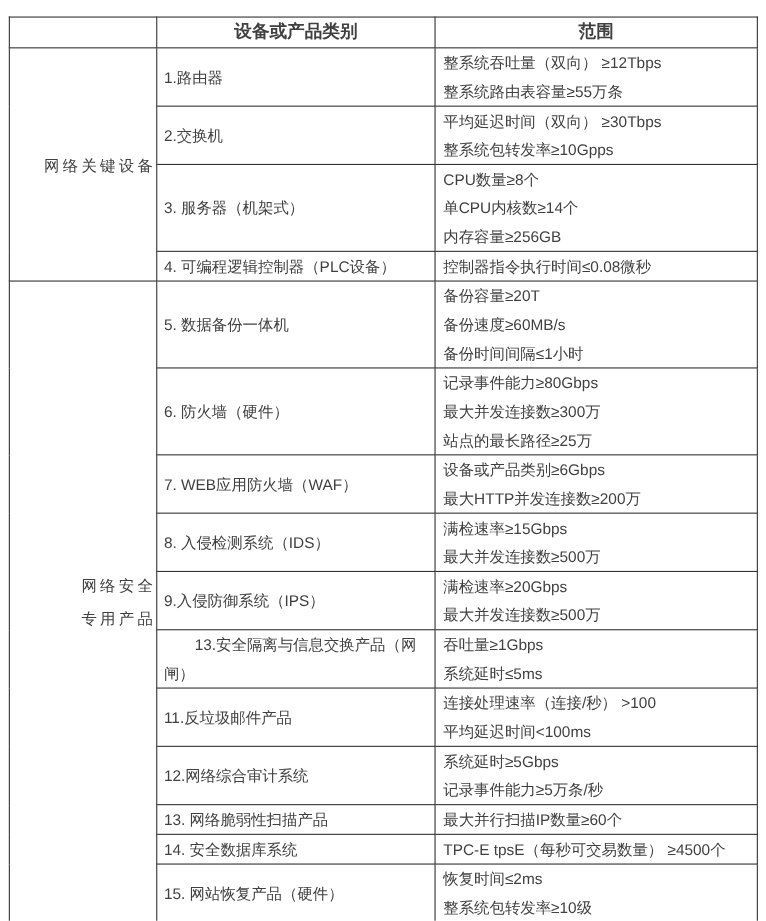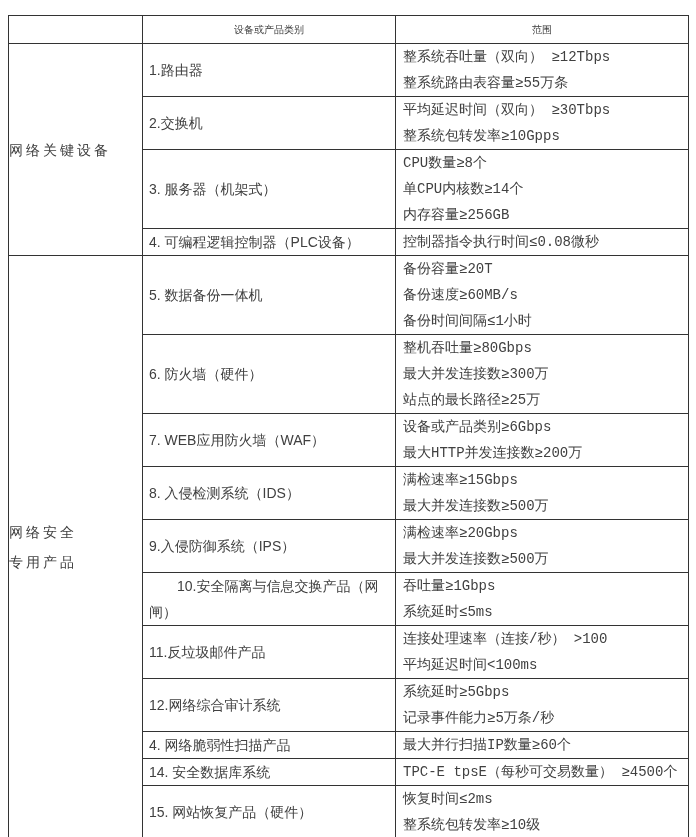--- a/index.html
+++ b/index.html
@@ -28,46 +28,45 @@
   .req-table col.c1 { width: 134px; }
   .req-table col.c2 { width: 253px; }
   .req-table col.c3 { width: 293px; }
   .req-table th, .req-table td {
     border: 1px solid var(--border-color, #333333);
     padding: 0;
     overflow: hidden;
   }
   .req-table thead th {
     height: 27px;
-    font-weight: normal;
+    font-weight: bold;
     vertical-align: middle;
-    font-size: 10px;
+    font-size: 16px;
   }
   td.category-cell {
-    text-align: left;
+    text-align: right;
     vertical-align: middle;
     letter-spacing: 3px;
   }
   td.category-cell .category-line {
     line-height: 30px;
   }
   td.product-cell {
     vertical-align: middle;
     padding: 0 4px 0 6px;
     line-height: 26px;
   }
   td.range-cell {
     vertical-align: middle;
     padding: 0 4px 0 7px;
   }
   td.range-cell .range-line {
     line-height: 26px;
     height: 26px;
     white-space: nowrap;
-    font-family: Liberation Mono, monospace;
   }
 </style>
 </head>
 <body style="background: rgb(255, 255, 255);">
 
 <div class="page">
   <table class="req-table">
     <colgroup>
       <col class="c1">
         <col class="c2">
@@ -120,21 +119,21 @@
           <td class="product-cell">5. 数据备份一体机</td>
           <td class="range-cell">
             <div class="range-line">备份容量≥20T</div>
             <div class="range-line">备份速度≥60MB/s</div>
             <div class="range-line">备份时间间隔≤1小时</div>
           </td>
         </tr>
         <tr>
           <td class="product-cell">6. 防火墙（硬件）</td>
           <td class="range-cell">
-            <div class="range-line">整机吞吐量≥80Gbps</div>
+            <div class="range-line">记录事件能力≥80Gbps</div>
             <div class="range-line">最大并发连接数≥300万</div>
             <div class="range-line">站点的最长路径≥25万</div>
           </td>
         </tr>
         <tr>
           <td class="product-cell">7. WEB应用防火墙（WAF）</td>
           <td class="range-cell">
             <div class="range-line">设备或产品类别≥6Gbps</div>
             <div class="range-line">最大HTTP并发连接数≥200万</div>
           </td>
@@ -147,42 +146,42 @@
           </td>
         </tr>
         <tr>
           <td class="product-cell">9.入侵防御系统（IPS）</td>
           <td class="range-cell">
             <div class="range-line">满检速率≥20Gbps</div>
             <div class="range-line">最大并发连接数≥500万</div>
           </td>
         </tr>
         <tr>
-          <td class="product-cell">　　10.安全隔离与信息交换产品（网闸）</td>
+          <td class="product-cell">　　13.安全隔离与信息交换产品（网闸）</td>
           <td class="range-cell">
             <div class="range-line">吞吐量≥1Gbps</div>
             <div class="range-line">系统延时≤5ms</div>
           </td>
         </tr>
         <tr>
           <td class="product-cell">11.反垃圾邮件产品</td>
           <td class="range-cell">
             <div class="range-line">连接处理速率（连接/秒） &gt;100</div>
             <div class="range-line">平均延迟时间&lt;100ms</div>
           </td>
         </tr>
         <tr>
           <td class="product-cell">12.网络综合审计系统</td>
           <td class="range-cell">
             <div class="range-line">系统延时≥5Gbps</div>
             <div class="range-line">记录事件能力≥5万条/秒</div>
           </td>
         </tr>
         <tr>
-          <td class="product-cell">4. 网络脆弱性扫描产品</td>
+          <td class="product-cell">13. 网络脆弱性扫描产品</td>
           <td class="range-cell">
             <div class="range-line">最大并行扫描IP数量≥60个</div>
           </td>
         </tr>
         <tr>
           <td class="product-cell">14. 安全数据库系统</td>
           <td class="range-cell">
             <div class="range-line">TPC-E tpsE（每秒可交易数量） ≥4500个</div>
           </td>
         </tr>

